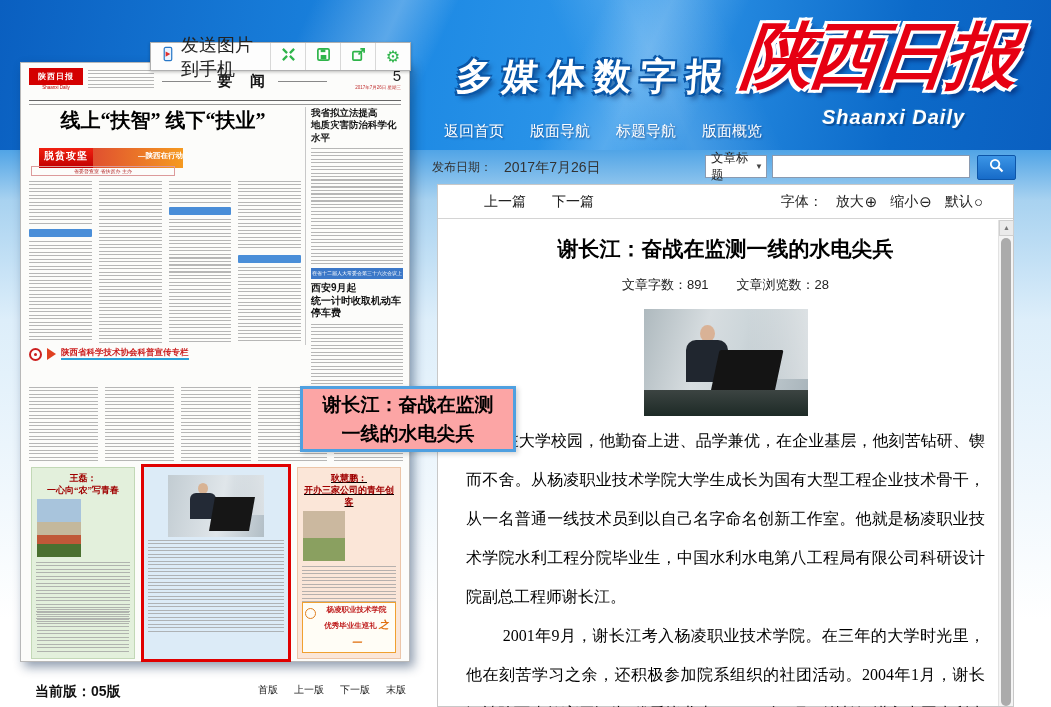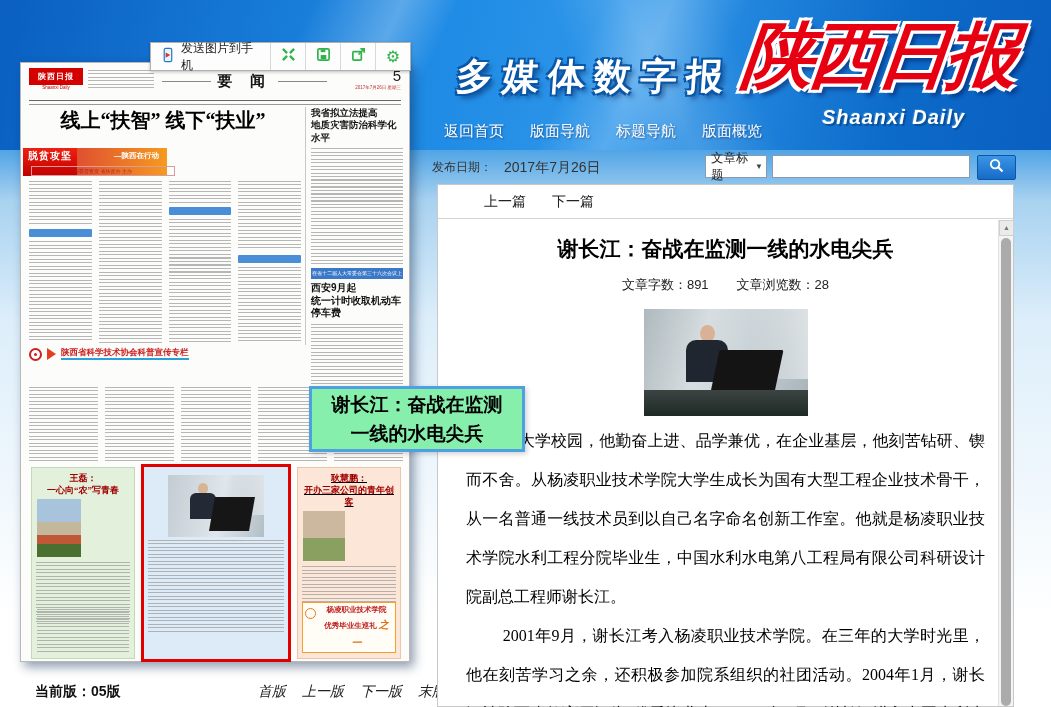--- a/index.html
+++ b/index.html
@@ -24,21 +24,21 @@
     font-size:72px; line-height:108px; color:#e60012; letter-spacing:-4px; white-space:nowrap; transform:skewX(-6deg);
     text-shadow:-3px -3px 0 #fff,3px -3px 0 #fff,-3px 3px 0 #fff,3px 3px 0 #fff,6px 6px 4px rgba(0,10,70,.45); }
   .brand-en { position:absolute; left:822px; top:106px; font-size:20px; font-weight:bold; font-style:italic;
     color:#fff; text-shadow:2px 2px 1px #0a4f9a,-1px -1px 0 #2f86d0; letter-spacing:1px; }
   .navbar { position:absolute; left:0; top:118px; width:1051px; height:30px; }
   .nav-item { position:absolute; top:4px; color:#fff; font-size:15px; cursor:pointer; text-shadow:1px 1px 2px rgba(0,30,90,.5); }
 
   
   .toolbar { position:absolute; left:150px; top:42px; width:261px; height:29px; background:#fdfdfd;
     border:1px solid #b0b0b0; display:flex; align-items:stretch; box-shadow:0 1px 3px rgba(0,0,0,.25); z-index:30; }
-  .tb-main { flex:1; display:flex; align-items:center; gap:6px; padding:8px 9px; font-size:12px; color:#222; }
+  .tb-main { flex:1; display:flex; align-items:center; gap:6px; padding:8px 9px; font-size:18px; color:#222; }
   .tb-btn { width:35px; border-left:1px solid #d8d8d8; display:flex; align-items:center; justify-content:center; cursor:pointer; }
   .gear-glyph { font-size:16px; color:#2eb44a; line-height:1; }
 
   
   .np { position:absolute; left:20px; top:62px; width:390px; height:600px; background:#fcfcfa;
     border:1px solid #b8b8b8; box-shadow:4px 5px 10px rgba(10,40,80,.45); z-index:10; }
   .ft { background-image:repeating-linear-gradient(180deg,#9f9f9f 0,#9f9f9f 1px,transparent 1px,transparent 3.5px); opacity:.75; }
   .np-mast { position:absolute; left:8px; top:5px; right:8px; height:33px; display:flex; align-items:flex-start;
     border-bottom:1px solid #666; }
   .np-mast2 { position:absolute; left:8px; top:41px; right:8px; height:1px; background:#999; }
@@ -48,23 +48,23 @@
   .np-mast-info { width:66px; height:20px; margin:2px 0 0 5px; }
   .np-sec { flex:1; display:flex; align-items:center; gap:6px; padding:6px 8px 0; }
   .np-sec .ln { flex:1; height:1px; background:#888; }
   .np-sec-t { font:900 15px/1 "Liberation Serif",serif; letter-spacing:7px; color:#111; white-space:nowrap; }
   .np-page { width:66px; text-align:right; }
   .np-page-no { font-size:15px; color:#222; line-height:1.1; }
   .np-page-date { font-size:4.5px; color:#c03030; }
   .np-h1 { position:absolute; top:46px; left:2px; width:280px; text-align:center;
     font:900 20px/1.15 "Liberation Serif",serif; color:#000; letter-spacing:0; white-space:nowrap; }
   .np-sh1 { position:absolute; top:71px; left:2px; width:280px; text-align:center; font-size:8px; color:#222; white-space:nowrap; }
-  .np-rbanner { position:absolute; top:85px; left:2px; width:144px; height:28px; display:flex; }
+  .np-rbanner { position:absolute; top:85px; left:18px; width:144px; height:20px; display:flex; }
   .np-rb-a { background:linear-gradient(180deg,#f02010,#c00000); color:#fff; font:bold 10px/16px sans-serif; padding:0 5px; letter-spacing:1px; }
-  .np-rb-b { flex:1; background:linear-gradient(90deg,#e05030,#f59a20); color:#fff; font:bold 7.5px/16px sans-serif; text-align:left;padding-left:37px; }
+  .np-rb-b { flex:1; background:linear-gradient(90deg,#e05030,#f59a20); color:#fff; font:bold 7.5px/16px sans-serif; text-align:right;padding-left:37px; }
   .np-rb-sub { position:absolute; top:103px; left:10px; width:144px; height:10px; border:1px solid #dc9a9a;
     font:5px/8px sans-serif; color:#b02020; text-align:center; }
   .np-vline { position:absolute; left:284px; top:44px; width:1px; height:238px; background:#c8c8c8; }
   .np-right { position:absolute; left:290px; top:44px; width:92px; }
   .np-rh1 { font:bold 9.5px/1.3 sans-serif; color:#111; }
   .np-bluebanner { height:11px; background:#3c78c8; color:#fff; font:5px/11px sans-serif; text-align:center; margin:4px 0 3px; }
   .np-rh2 { font:bold 10px/1.25 sans-serif; color:#111; }
   .np-cols1 { position:absolute; left:8px; top:118px; width:272px; height:162px; display:flex; gap:7px; }
   .np-cols1 > div { flex:1; display:flex; flex-direction:column; }
   .tag { height:8px; background:#4a8ed8; border-radius:1px; margin:4px 0; flex:none; }
@@ -96,21 +96,21 @@
   .badge { position:absolute; right:4px; bottom:5px; left:4px; border:1px solid #f0a030; background:#fffdf6;
     padding:2px 2px 2px 17px;text-align:center; }
   .badge .seal2 { position:absolute; left:2px; top:5px; width:11px; height:11px; border-radius:50%; border:1.5px solid #e08020; }
   .badge-l1 { font:bold 7.5px/1.2 sans-serif; color:#c02020; white-space:nowrap; }
   .badge-l2 { font:bold 7.5px/1.2 sans-serif; color:#c02020; display:inline; white-space:nowrap; }
   .badge-tail { font:bold italic 10px/1 sans-serif; color:#e07010; display:inline; margin-left:2px; }
 
   
   .footer-cur { position:absolute; left:35px; top:683px; font-size:14px; font-weight:bold; color:#111; }
   .footer-links { position:absolute; left:258px; top:683px; display:flex; gap:16px; }
-  .footer-links span { font-size:14px; color:#222; cursor:pointer; white-space:nowrap;font-style:italic; }
+  .footer-links span { font-size:10px; color:#222; cursor:pointer; white-space:nowrap; }
 
   
   .search-row { position:absolute; left:432px; top:155px; width:600px; height:26px; }
   .sr-label { position:absolute; left:0; top:4px; font-size:12px; color:#333; }
   .sr-date  { position:absolute; left:72px; top:4px; font-size:14px; color:#333; }
   .sr-select { position:absolute; left:273px; top:0; width:62px; height:23px; border:1px solid #8a9ab0; background:#fff;
     font-size:12.5px; color:#222; display:flex; align-items:center; padding:0 3px 0 5px; cursor:pointer; }
   .sr-select .arr { margin-left:auto; font-size:8px; color:#444; }
   .sr-input { position:absolute; left:340px; top:0; width:198px; height:23px; border:1px solid #8a9ab0; background:#fff;
     font-size:13px; padding:0 5px; outline:none; }
@@ -137,21 +137,21 @@
   .a-photo .suit { position:absolute; left:42px; top:31px; width:42px; height:42px; border-radius:10px 10px 0 0; background:#20262f; }
   .a-body { margin:5px 28px 0; font-family:"Liberation Serif","DejaVu Serif",serif; font-size:16px; line-height:39px;
     color:#000; text-align:justify; }
   .a-body p { text-indent:2.3em; }
   .sb { position:absolute; top:35px; right:0; bottom:0; width:15px; background:#f4f4f4; border-left:1px solid #e2e2e2; }
   .sb-btn { width:15px; height:16px; background:#ebebeb; border:1px solid #cfcfcf; font-size:7px; color:#777;
     text-align:center; line-height:14px; cursor:pointer; }
   .sb-thumb { position:absolute; left:2px; top:18px; bottom:0; width:10px; background:#ababab; border-radius:5px; cursor:grab; }
 
   
-  .tooltip { position:absolute; left:309px; top:386px; width:216px; height:66px; background:#86efac;
+  .tooltip { position:absolute; left:300px; top:386px; width:216px; height:66px; background:#fca5a5;
     border:3px solid #4fa0e0; z-index:40; display:flex; flex-direction:column; justify-content:center;
     text-align:center; font:bold 19px/29px "Liberation Serif","DejaVu Serif",serif; color:#000; box-shadow:2px 2px 5px rgba(0,0,0,.18); }
 </style>
 </head>
 <body>
 
 <div class="page">
   <div class="bg"></div>
 
   <div class="banner">
@@ -335,20 +335,35 @@
             <line x1="14.6" y1="14.6" x2="20.5" y2="20.5" stroke="#fff" stroke-width="3"></line>
           </svg>
       </span>
     </div>
   </div>
 
   <div class="panel">
     <div class="controls">
       <span class="ctl-link">上一篇</span>
       <span class="ctl-link">下一篇</span>
+      <div class="ctl-right">
+        <span class="ctl-font-label">字体：</span>
+        <span class="ctl-font">
+            <span>放大</span>
+            <span class="ic">⊕</span>
+          </span>
+        <span class="ctl-font">
+            <span>缩小</span>
+            <span class="ic">⊖</span>
+          </span>
+        <span class="ctl-font">
+            <span>默认</span>
+            <span class="ic">○</span>
+          </span>
+      </div>
     </div>
 
     <div class="a-title">谢长江：奋战在监测一线的水电尖兵</div>
     <div class="a-stats">
       <span>文章字数：</span><span>891</span><span class="gap"></span><span>文章浏览数：</span><span>28</span>
     </div>
 
     <div class="a-photo">
       <div class="win"></div>
         <div class="head"></div>

